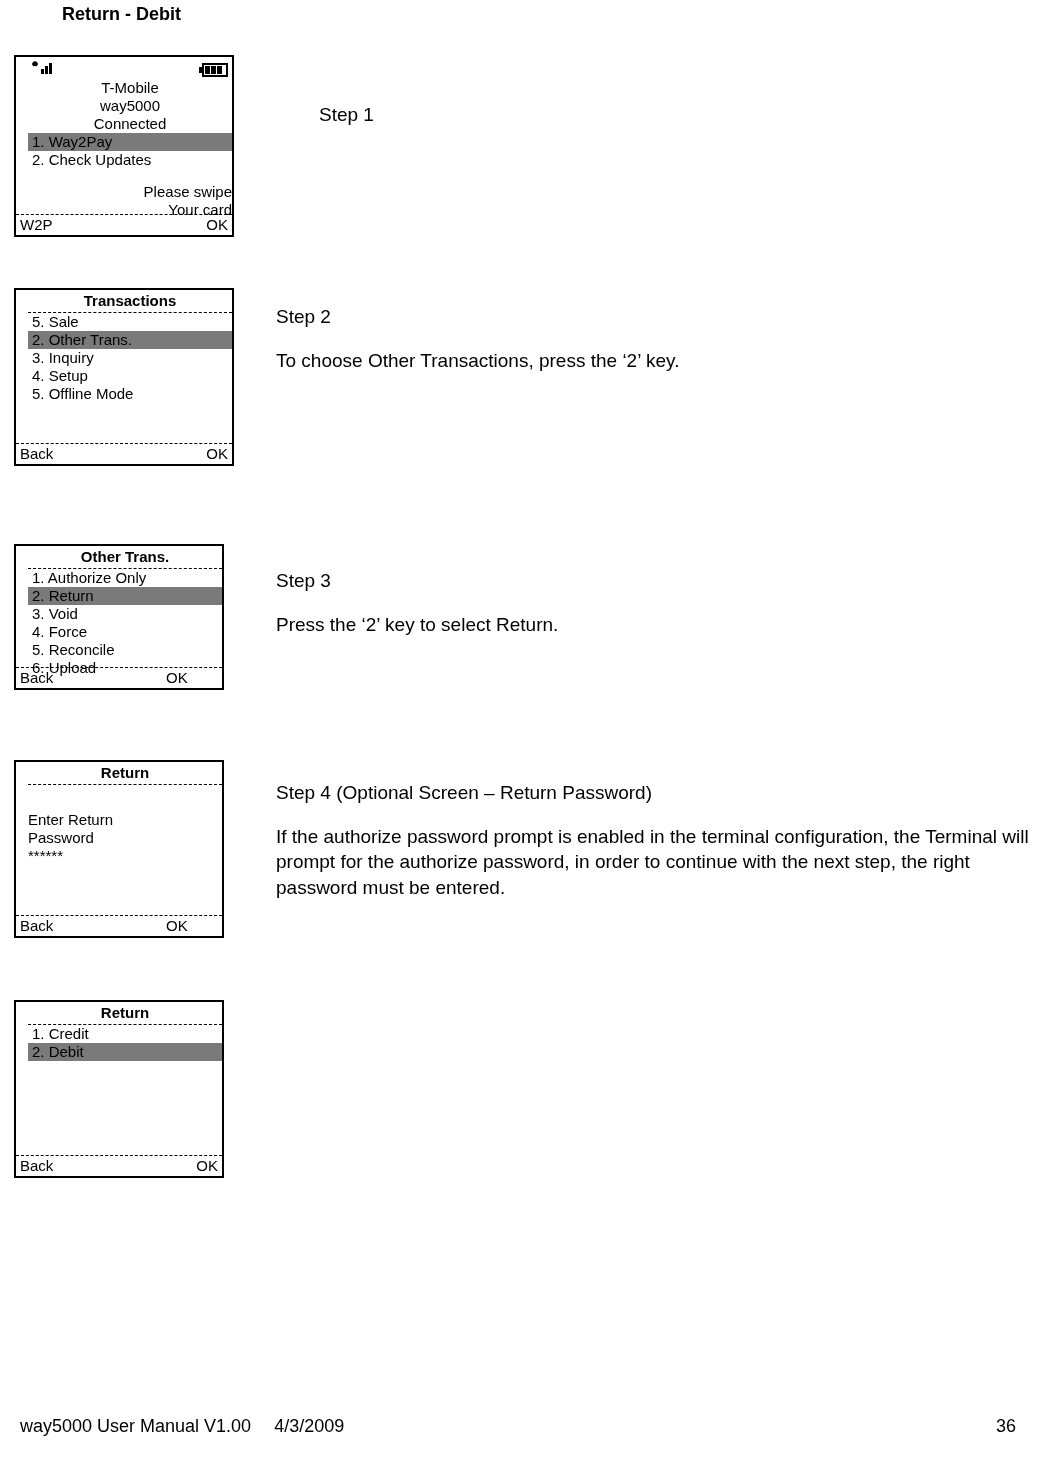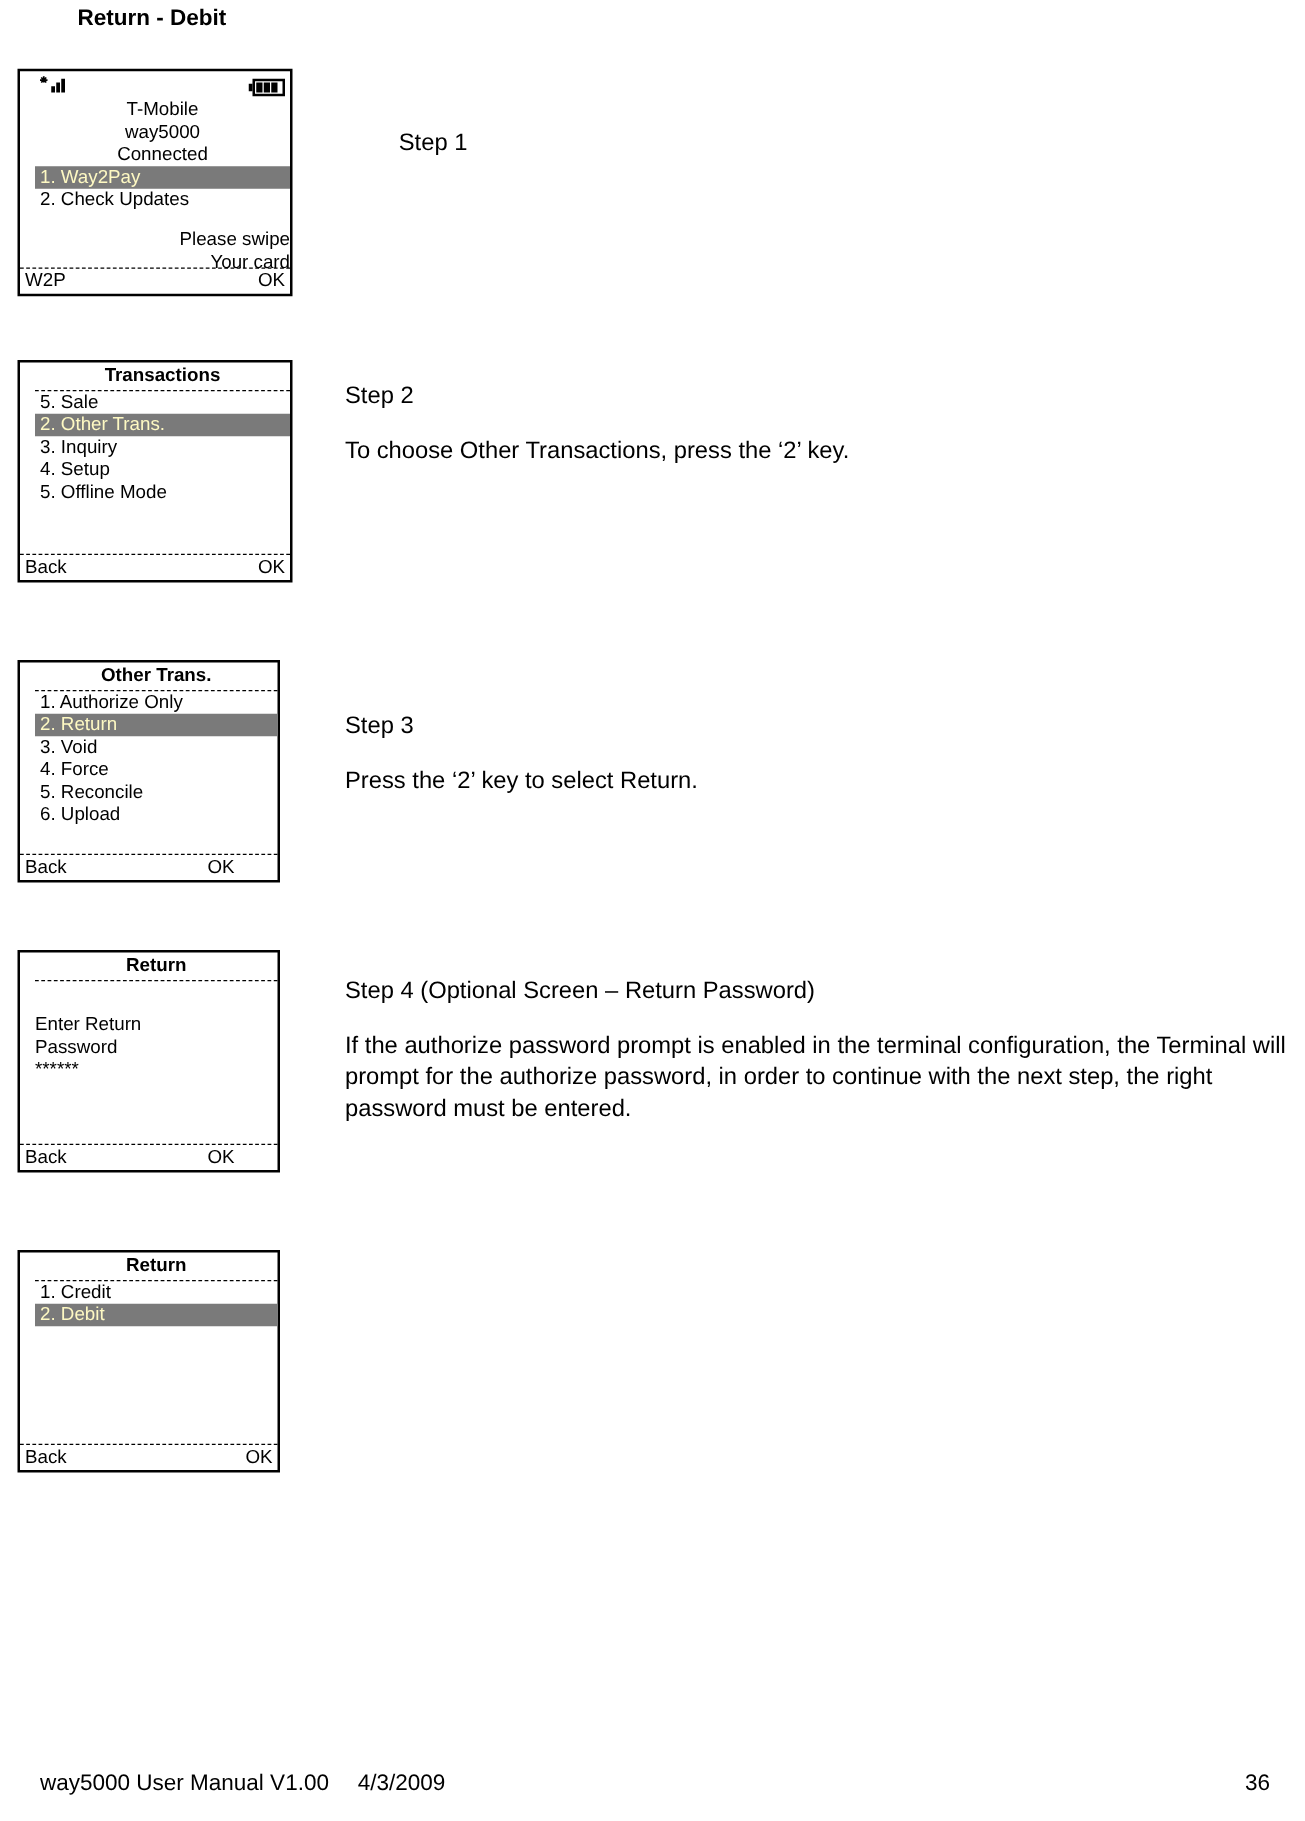--- a/index.html
+++ b/index.html
@@ -78,21 +78,21 @@
       text-align: center;
       font-size: 15px;
       padding: 0 4px;
     }
     .s1 .menu-item, .menu-item {
       padding: 0 4px;
       font-size: 15px;
     }
     .menu-item.selected {
       background: #7a7a7a;
-      color: #fef9c3;
+      color: #000000;
     }
     .swipe-lines {
       text-align: right;
       font-size: 15px;
       margin-top: 14px;
     }
     .footer-row {
       display: flex;
       justify-content: space-between;
       padding: 1px 4px;
@@ -106,21 +106,21 @@
     .footer-row.narrow {
       justify-content: flex-start;
     }
     .footer-row.narrow .ok-pos {
       position: absolute;
       left: 150px;
     }
 
     
     .s2 { left: 14px; top: 288px; height: 178px; }
-    .s3 { left: 14px; top: 528px; height: 178px; width:210px;}
+    .s3 { left: 14px; top: 544px; height: 146px; width:210px;}
     .s4 { left: 14px; top: 760px; height: 178px; width:210px;}
     .s5 { left: 14px; top: 1000px; height: 178px; width:210px;}
 
     .screen-title {
       text-align: center;
       font-weight: bold;
       padding: 2px 4px;
       font-size: 15px;
     }
     .screen-title-sep {
@@ -147,21 +147,21 @@
     .sb1 { top: 102px; margin-left: 43px; }
     .sb2 { top: 304px; }
     .sb3 { top: 568px; }
     .sb4 { top: 780px; }
     .sb5 { top: 1006px; }
 
     
     .page-footer {
       position: absolute;
       bottom: 20px;
-      left: 32px;
+      left: 20px;
       right: 28px;
       display: flex;
       justify-content: space-between;
       font-size: 18px;
       margin-top: 16px;
     }
     .page-footer .left-group span { margin-right: 18px; }
   </style>
 </head>
 <body>

